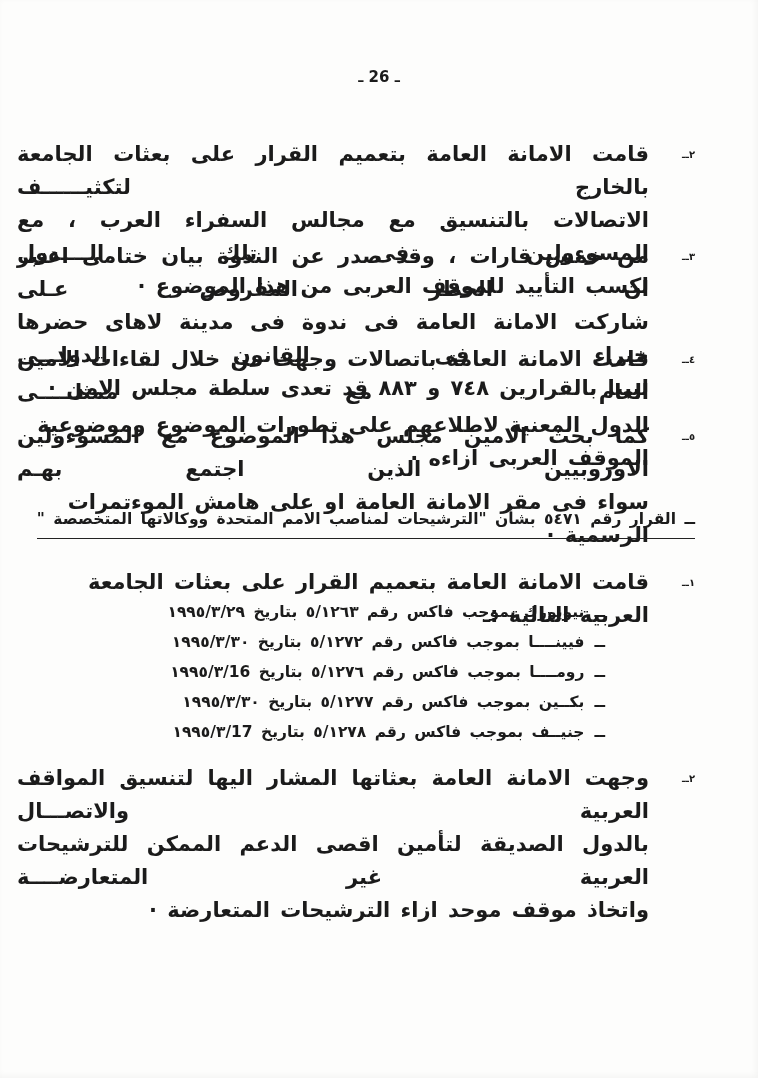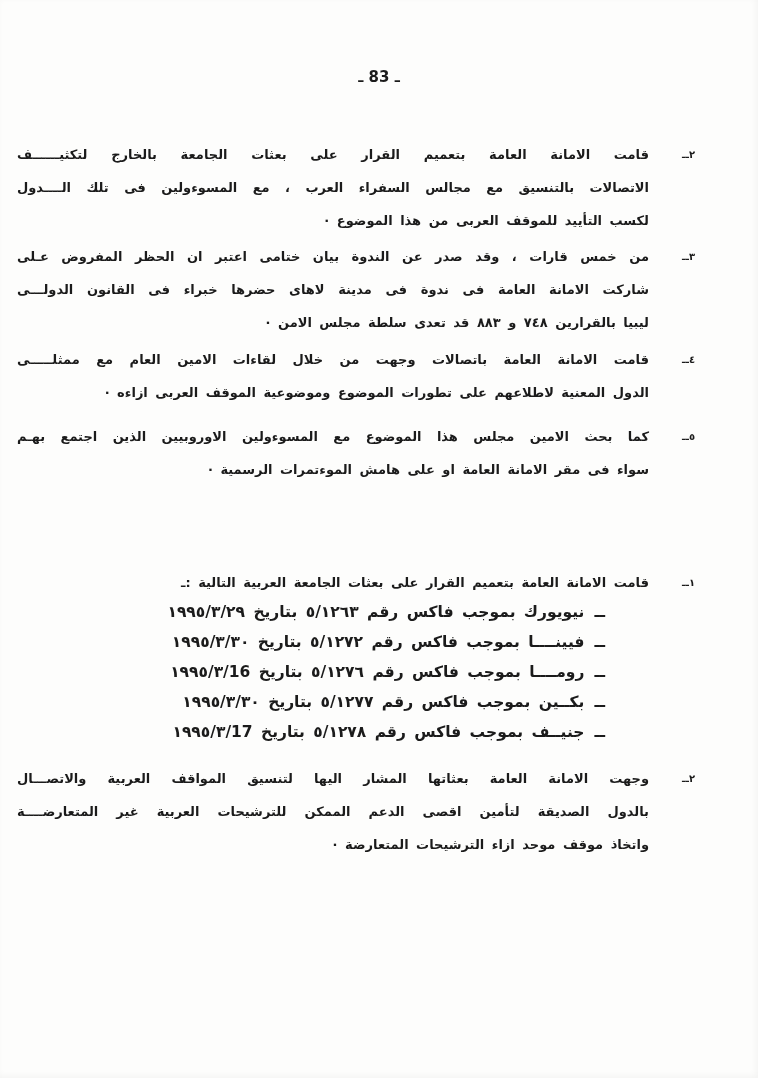--- a/index.html
+++ b/index.html
@@ -21,21 +21,21 @@
     font-size:15px; font-weight:700;
     letter-spacing:2px;
   }
   .block { position:absolute; right:63px; width:632px; }
   .para  { padding-right:46px; }
   .marker{
     position:absolute; right:0; top:0;
     font-size:10px; font-weight:700; line-height:33px;
   }
   .line {
-    font-size:13px; font-weight:700;
+    font-size:21px; font-weight:700;
     line-height:33px;
     word-spacing:3px;
     text-align:right;
   }
   .fill { text-align:justify; text-align-last:justify; }
   .heading-wrap { position:absolute; right:63px; top:506px; width:632px; text-align:right; }
   .heading {
     display:inline-block;
     font-size:15.5px; font-weight:700;
     line-height:26px;
@@ -53,21 +53,21 @@
     text-align:right;
     box-sizing:border-box;
   }
   .dash { display:inline-block; margin-left:10px; }
 </style>
 </head>
 <body>
 
 <div class="page">
 
-  <div class="pagenum">ـ  83  ـ</div>
+  <div class="pagenum">ـ  26  ـ</div>
 
   <div class="block para" style="top:138px;">
     <span class="marker">٢ــ</span>
     <div class="line fill">قامت الامانة العامة بتعميم القرار على بعثات الجامعة بالخارج لتكثيــــــف</div>
     <div class="line fill">الاتصالات بالتنسيق مع مجالس السفراء العرب ، مع المسوءولين فى تلك الــــدول</div>
     <div class="line">لكسب التأييد للموقف العربى من هذا الموضوع ·</div>
   </div>
 
   <div class="block para" style="top:240px;">
     <span class="marker">٣ــ</span>
@@ -81,20 +81,23 @@
     <div class="line fill">قامت الامانة العامة باتصالات وجهت من خلال لقاءات الامين العام مع ممثلـــــى</div>
     <div class="line">الدول المعنية لاطلاعهم على تطورات الموضوع وموضوعية الموقف العربى ازاءه ·</div>
   </div>
 
   <div class="block para" style="top:420px;">
     <span class="marker">٥ــ</span>
     <div class="line fill">كما بحث الامين مجلس هذا الموضوع مع المسوءولين الاوروبيين الذين اجتمع بهـم</div>
     <div class="line">سواء فى مقر الامانة العامة او على هامش الموءتمرات الرسمية ·</div>
   </div>
 
+  <div class="heading-wrap">
+    <span class="heading">ــ القرار رقم ٥٤٧١ بشأن "الترشيحات لمناصب الامم المتحدة ووكالاتها المتخصصة "</span>
+  </div>
 
   <div class="block para" style="top:566px;">
     <span class="marker">١ــ</span>
     <div class="line">قامت الامانة العامة بتعميم القرار على بعثات الجامعة العربية التالية :ـ</div>
   </div>
 
   <div class="fax-item" style="top:597px;">
     <span class="dash">ــ</span><span>نيويورك بموجب فاكس رقم ٥/١٢٦٣ بتاريخ ١٩٩٥/٣/٢٩</span>
   </div>
   <div class="fax-item" style="top:627px;">

